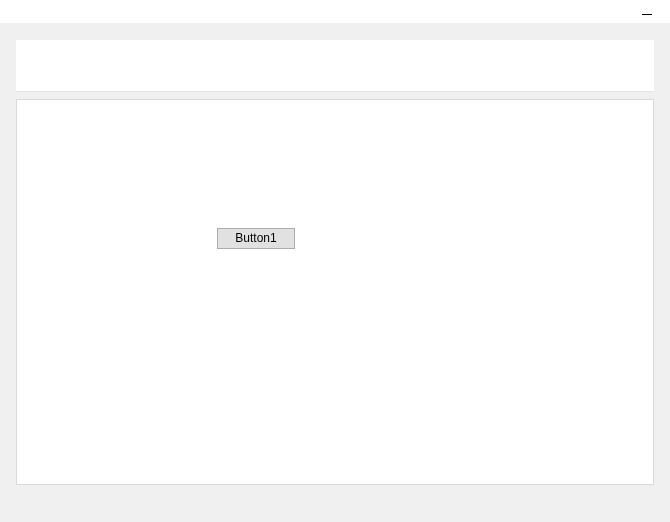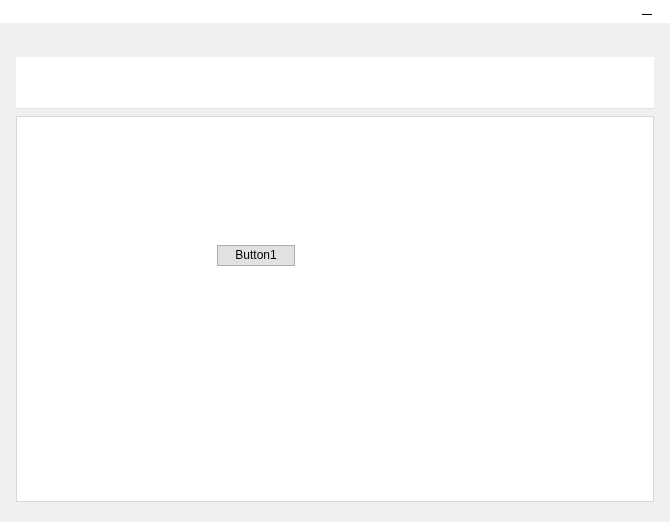--- a/index.html
+++ b/index.html
@@ -35,21 +35,21 @@
       justify-content: center;
       cursor: pointer;
     }
     .minimize-dash {
       width: 10px;
       height: 1px;
       background: #000;
       margin-top: 5px;
     }
     .content-area {
-      padding: 34px 16px 16px 16px;
+      padding: 17px 16px 16px 16px;
     }
     .upper-panel {
       background: #ffffff;
       height: 52px;
       border-bottom: 1px solid #e4e4e4;
       margin-bottom: 1px;
     }
     .divider-strip {
       height: 6px;
       background: #f0f0f0;

